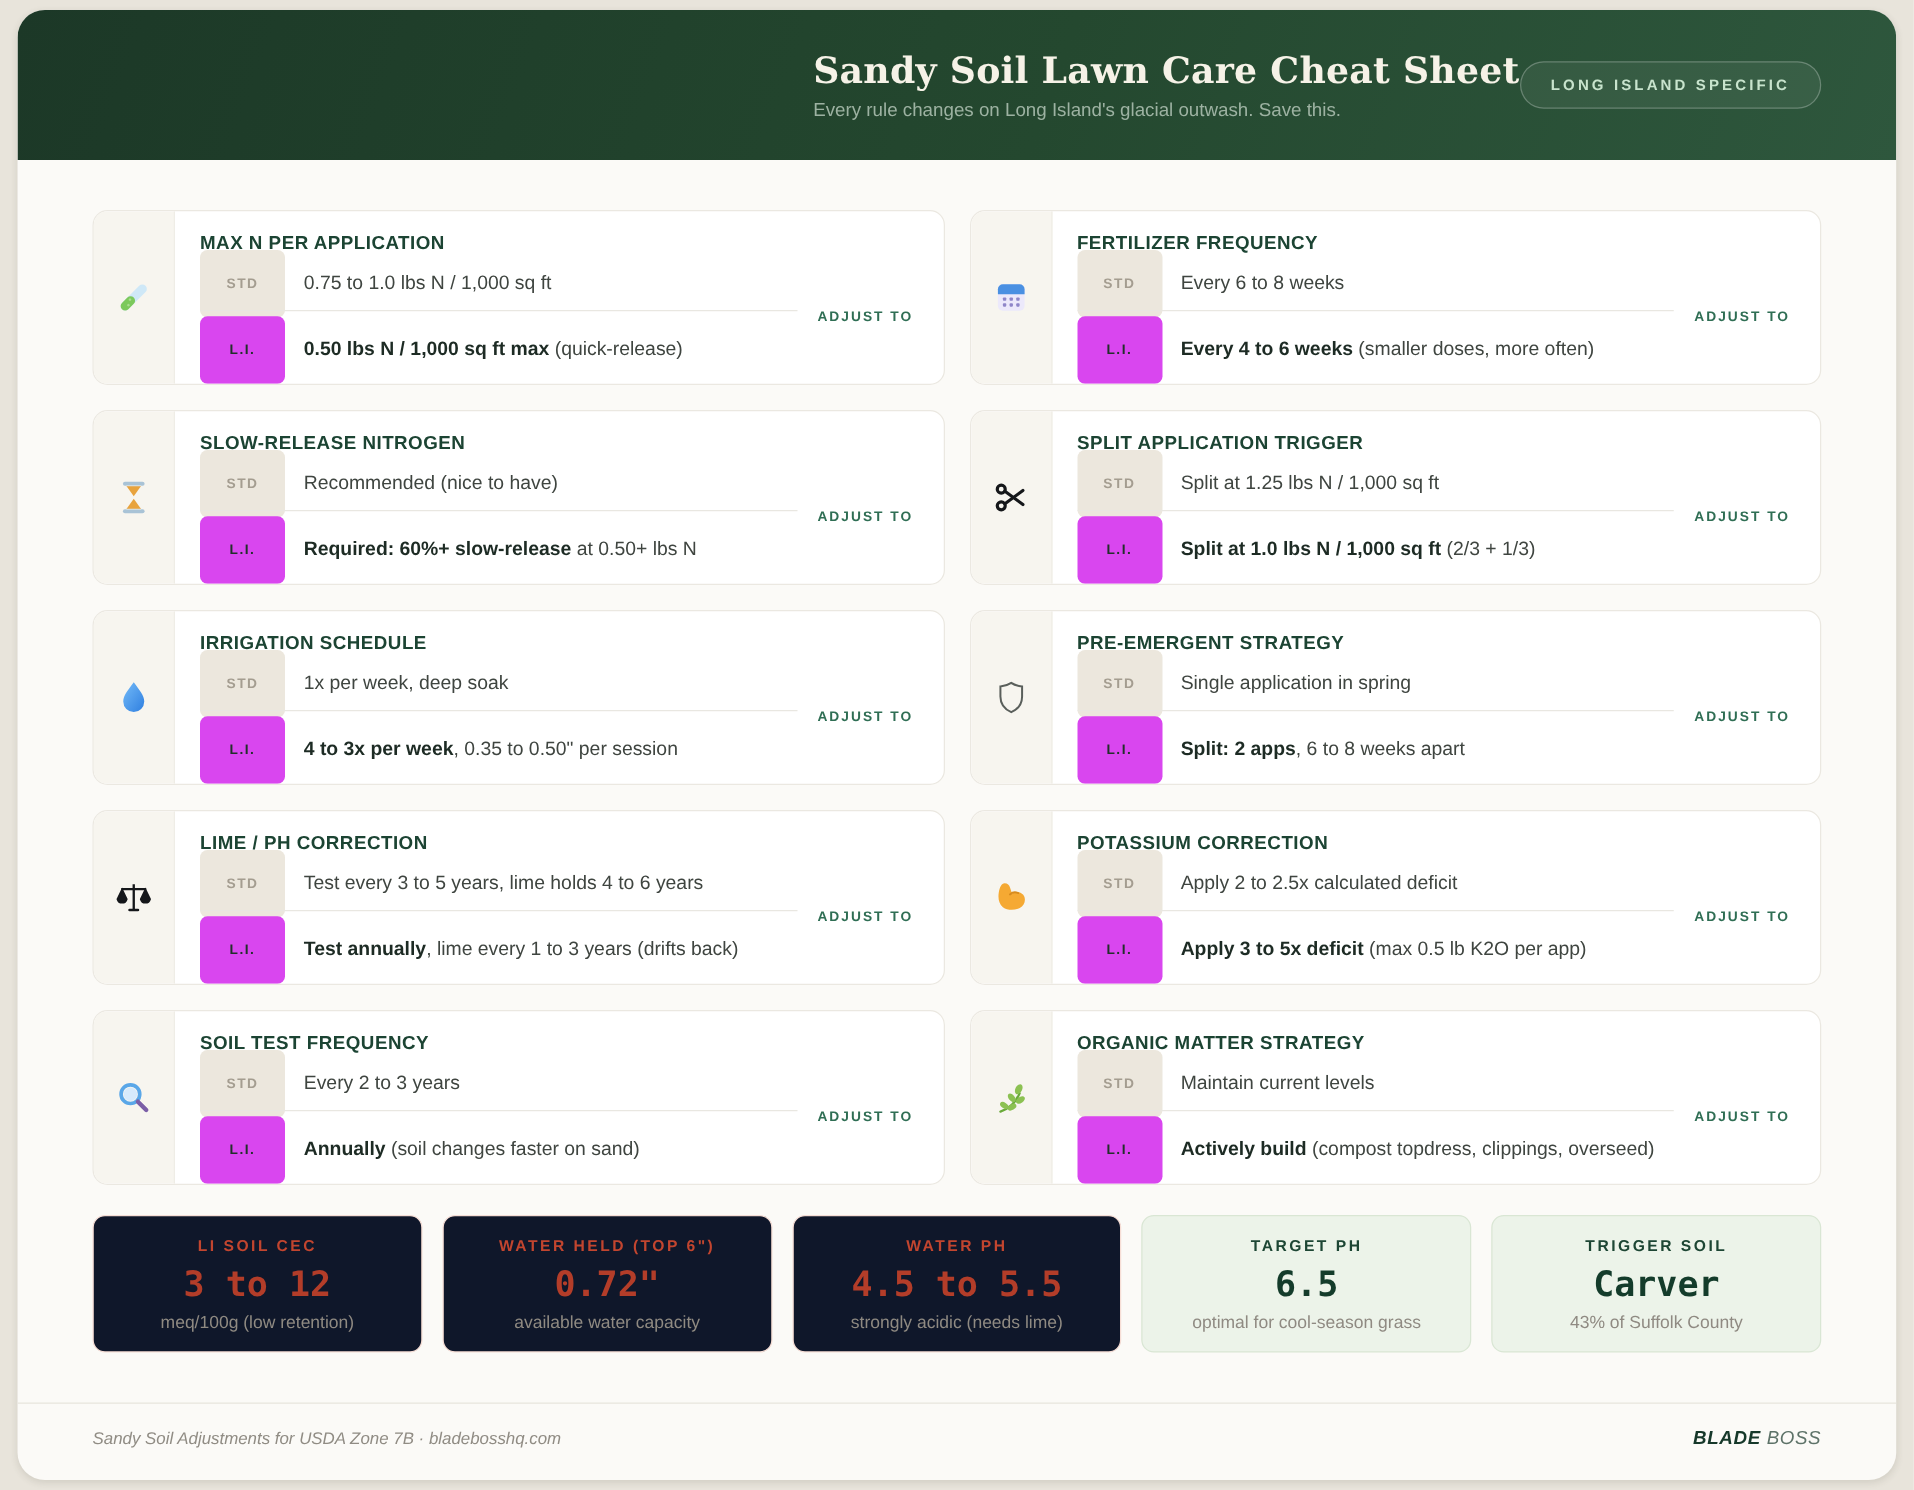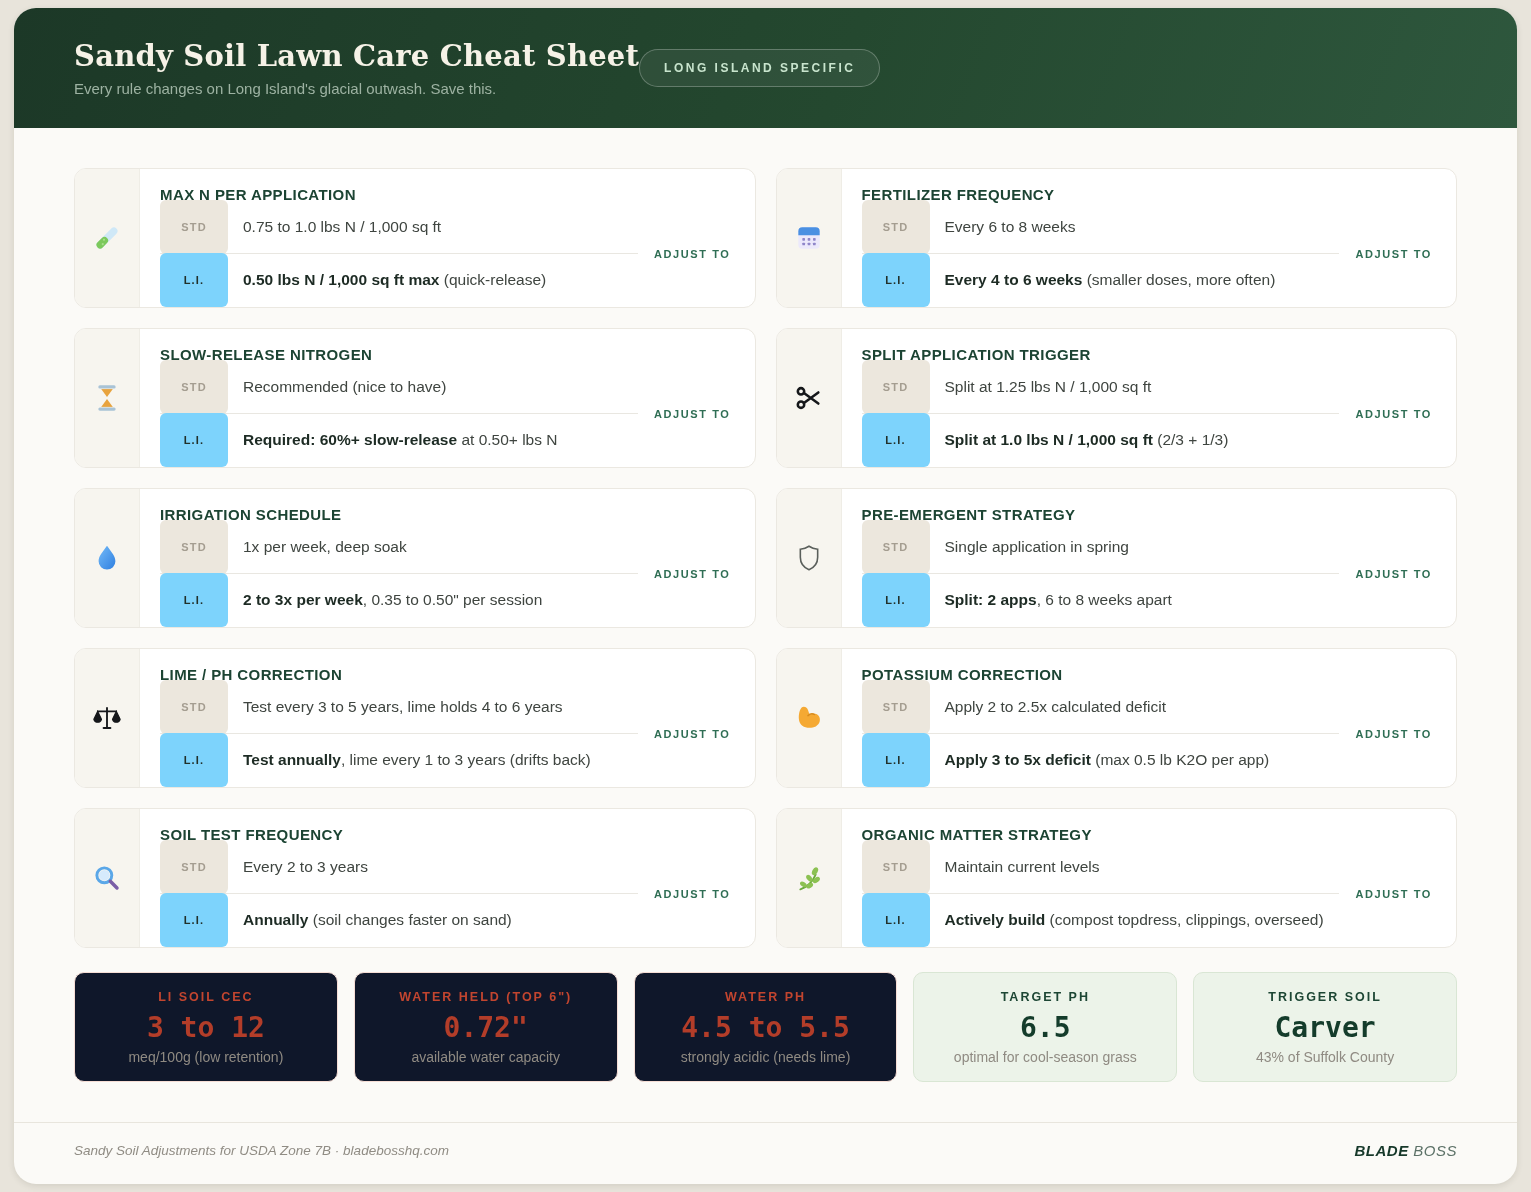--- a/index.html
+++ b/index.html
@@ -20,21 +20,21 @@
     flex-direction:column;
     box-shadow:0 2px 6px rgba(60,55,45,.12);
   }
   
   .header {
     height:120px;
     flex:0 0 120px;
     background:linear-gradient(110deg,#1c3827 0%,#24482f 55%,#2e573d 100%);
     display:flex;
     align-items:center;
-    justify-content:flex-start;
+    justify-content:flex-end;
     padding:0 60px;
   }
   .header h1 {
     font-family:"DejaVu Serif","Liberation Serif",serif;
     font-size:29px;
     font-weight:bold;
     color:#f6f2e7;
     letter-spacing:.2px;
   }
   .header .subtitle {
@@ -101,26 +101,25 @@
     width:68px;
     text-align:center;
     padding:21px 0;
     border-radius:6px;
     font-size:11px;
     font-weight:bold;
     letter-spacing:1.2px;
     flex:0 0 68px;
   }
   .pill-std { background:#ece7dd; color:#a49d90; }
-  .pill-li  { background:#7dd3fc; color:#22302a; }
+  .pill-li  { background:#d946ef; color:#22302a; }
   .rule-text { font-size:15.5px; color:#3f4540; }
   .rule-text b { color:#1d2b24; }
   .adjust-row {
     display:flex;
-    align-items:center;
     gap:16px;
     margin:7px 0;
   }
   .adjust-line { flex:1; height:1px; background:#e9e7e1; }
   .adjust-label {
     font-size:11px;
     font-weight:bold;
     letter-spacing:1.6px;
     color:#2f6e54;
     white-space:nowrap;
@@ -316,21 +315,21 @@
           <div class="rule-row">
             <span class="pill pill-std">STD</span>
             <span class="rule-text">1x per week, deep soak</span>
           </div>
           <div class="adjust-row">
             <span class="adjust-line"></span>
             <span class="adjust-label">ADJUST TO</span>
           </div>
           <div class="rule-row">
             <span class="pill pill-li">L.I.</span>
-            <span class="rule-text"><b>2 to 3x per week</b><span>, 0.35 to 0.50" per session</span></span>
+            <span class="rule-text"><b>4 to 3x per week</b><span>, 0.35 to 0.50" per session</span></span>
           </div>
         </div>
       </article>
 
       <article class="card">
         <div class="card-icon">
           <svg viewBox="0 0 24 24" fill="none" stroke="#5a5f5b" stroke-width="1.2">
               <path d="M12 3.2c2 1.3 4.3 2 6.5 2.2v6c0 4.6-2.8 7.8-6.5 9.4-3.7-1.6-6.5-4.8-6.5-9.4v-6C7.7 5.2 10 4.5 12 3.2z"></path>
             </svg>
         </div>

